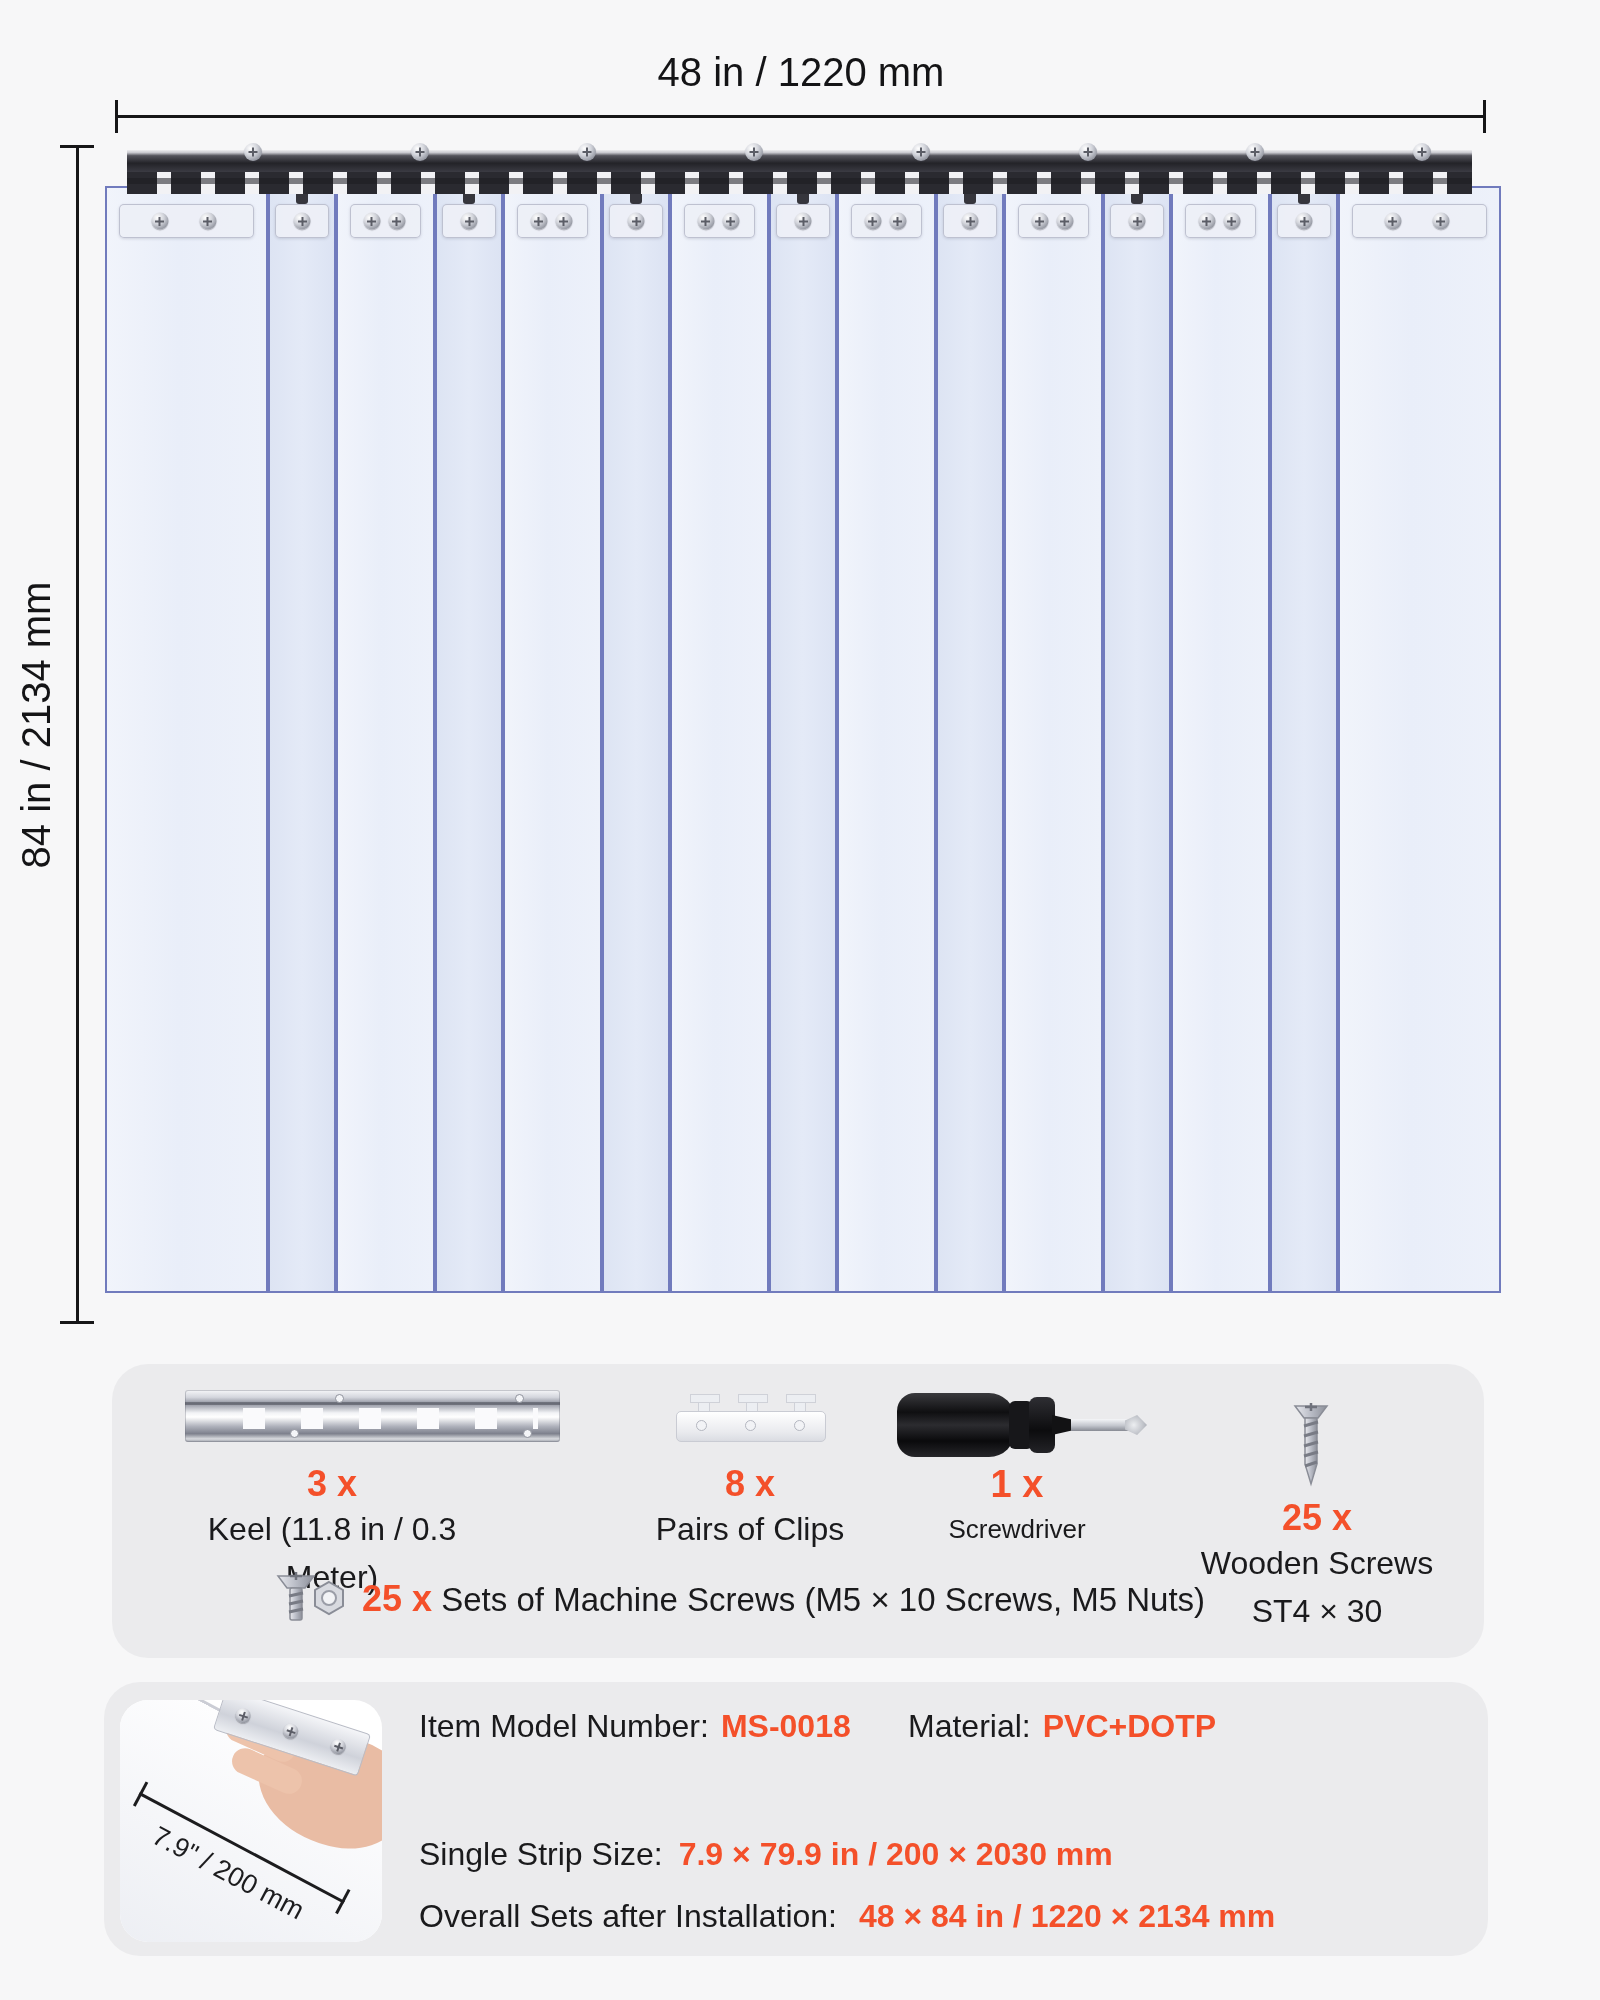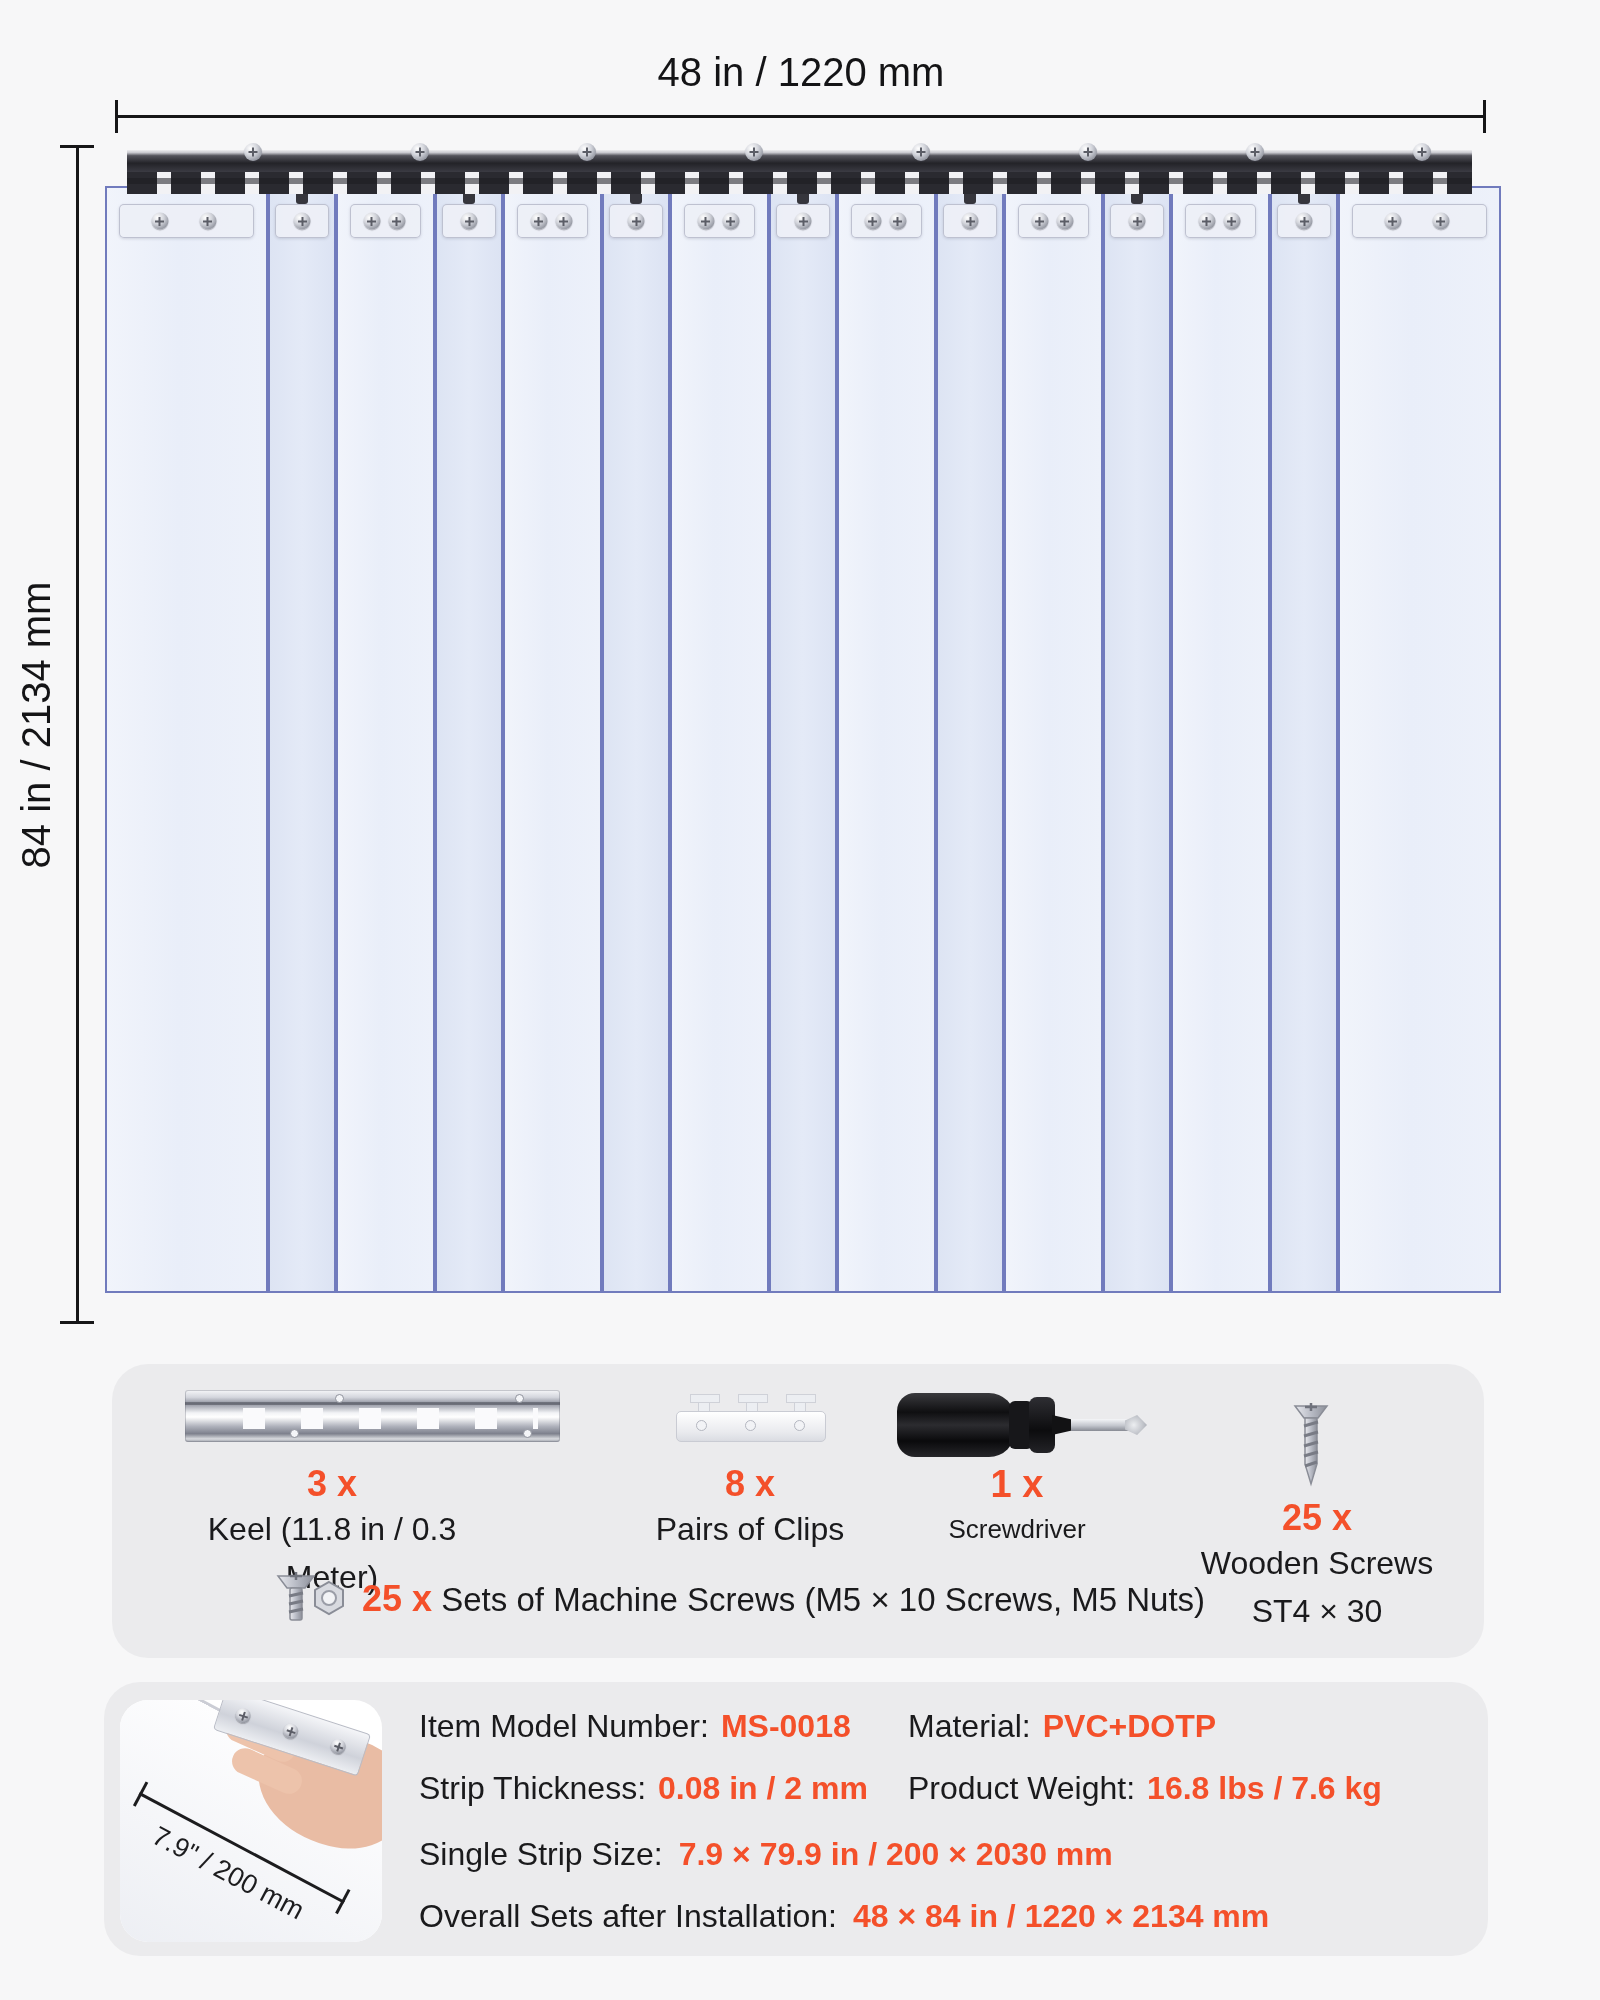--- a/index.html
+++ b/index.html
@@ -332,27 +332,21 @@
         <div class="dl-text">7.9" / 200 mm</div>
       </div>
     </div>
 
     <div class="spec-row" style="top:26px;">
       <span class="spec-label">Item Model Number:</span><span class="spec-value">MS-0018</span>
       <span class="spec-col2">
         <span class="spec-label">Material:</span><span class="spec-value">PVC+DOTP</span>
       </span>
     </div>
-    <div class="spec-row" style="top:88px;">
-      <span class="spec-label">Strip Thickness:</span><span class="spec-value">0.08 in / 2 mm</span>
-      <span class="spec-col2">
-        <span class="spec-label">Product Weight:</span><span class="spec-value">16.8 lbs / 7.6 kg</span>
-      </span>
-    </div>
     <div class="spec-row" style="top:154px;">
       <span class="spec-label">Single Strip Size:</span><span class="spec-value" style="margin-left:16px;">7.9 × 79.9 in / 200 × 2030 mm</span>
     </div>
     <div class="spec-row" style="top:216px;">
-      <span class="spec-label">Overall Sets after Installation:</span><span class="spec-value" style="margin-left:16px;">48 × 84 in / 1220 × 2134 mm</span>
+      <span class="spec-label">Overall Sets after Installation:</span><span class="spec-value" style="margin-left:22px;">48 × 84 in / 1220 × 2134 mm</span>
     </div>
   </div>
 
 </div>
 
 </body></html>

